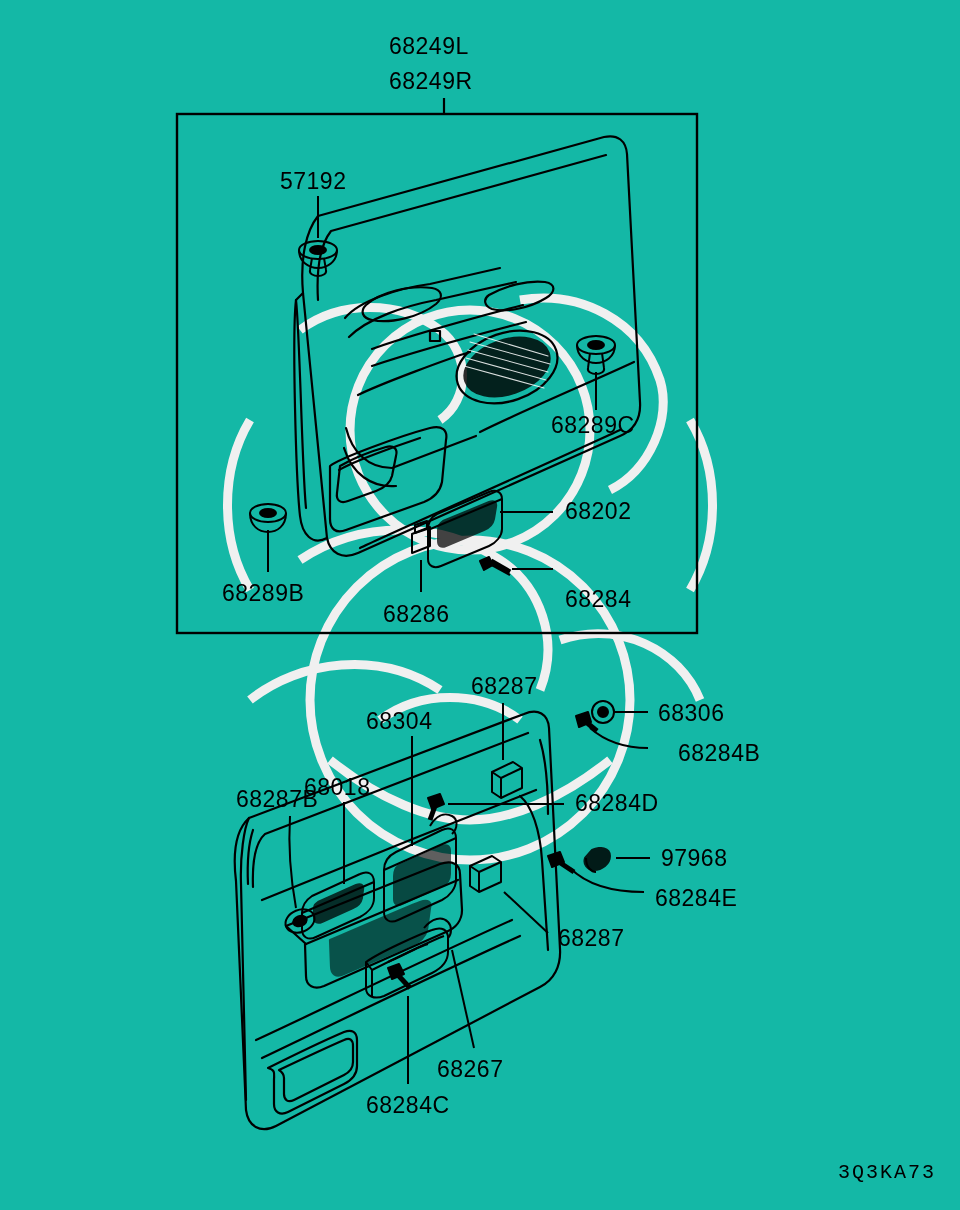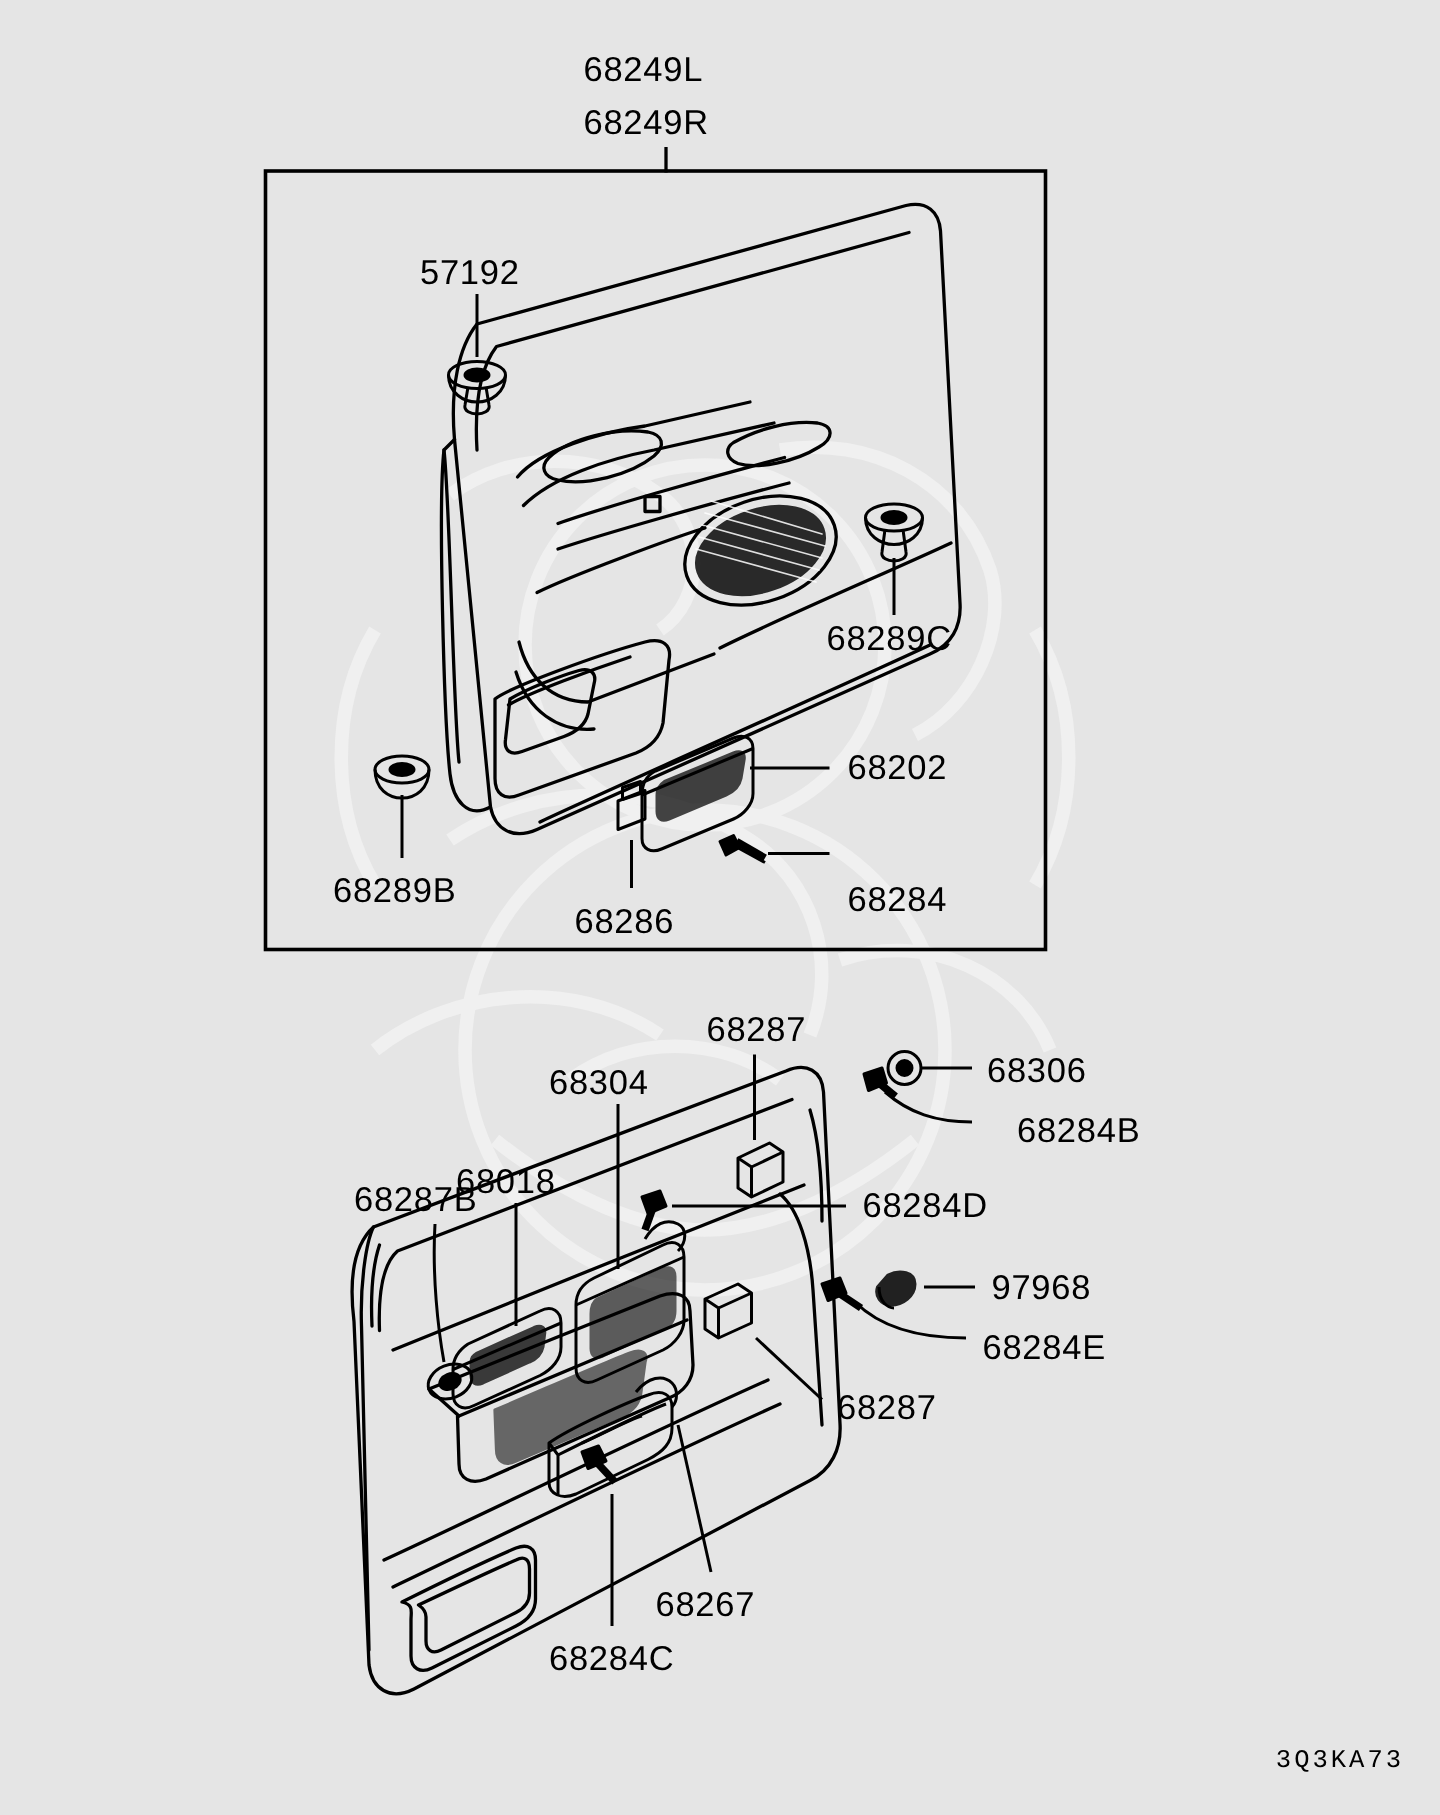--- a/index.html
+++ b/index.html
@@ -4,21 +4,21 @@
 <style>
   html, body {
     margin: 0;
     padding: 0;
     background: #ffffff;
   }
   #page {
     position: relative;
     width: 960px;
     height: 1210px;
-    background: #e5e5e5;
+    background: #14b8a6;
     font-family: "Liberation Sans", sans-serif;
     overflow: hidden;
   }
   .wm {
     position: absolute;
     left: 0; top: 0;
     width: 960px; height: 1210px;
     pointer-events: none;
   }
   .label {
@@ -27,21 +27,21 @@
     font-size: 23px;
     color: #000000;
     letter-spacing: 0.5px;
     white-space: nowrap;
   }
   .code-id {
     position: absolute;
     right: 24px;
     bottom: 26px;
     font-family: "Liberation Mono", monospace;
-    font-size: 17px;
+    font-size: 20px;
     letter-spacing: 2px;
     color: #000;
   }
   .art {
     position: absolute;
     left: 0; top: 0;
   }
 </style>
 </head>
 <body>

